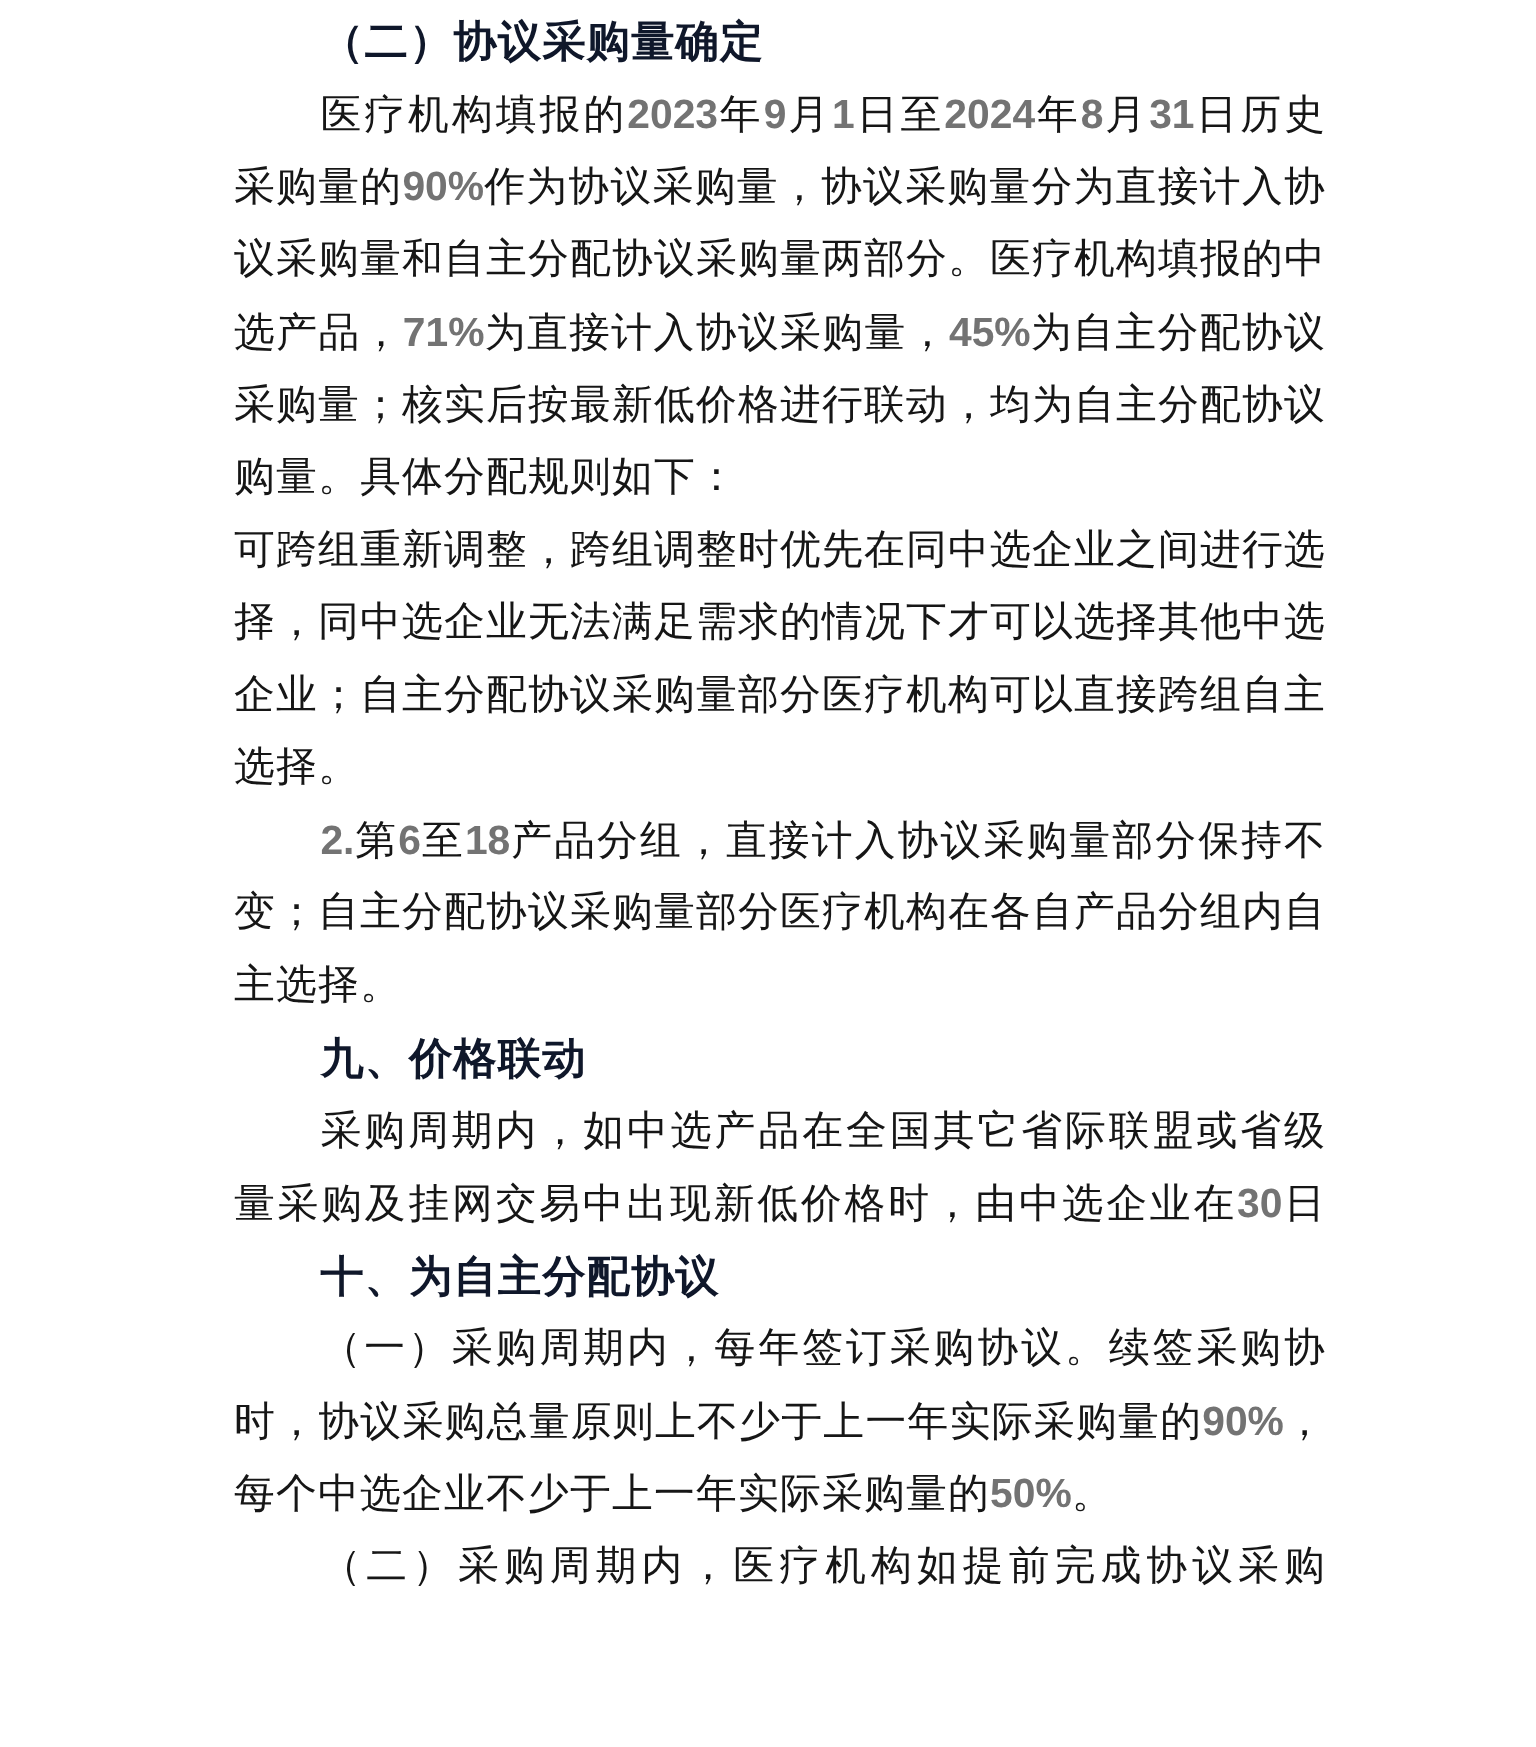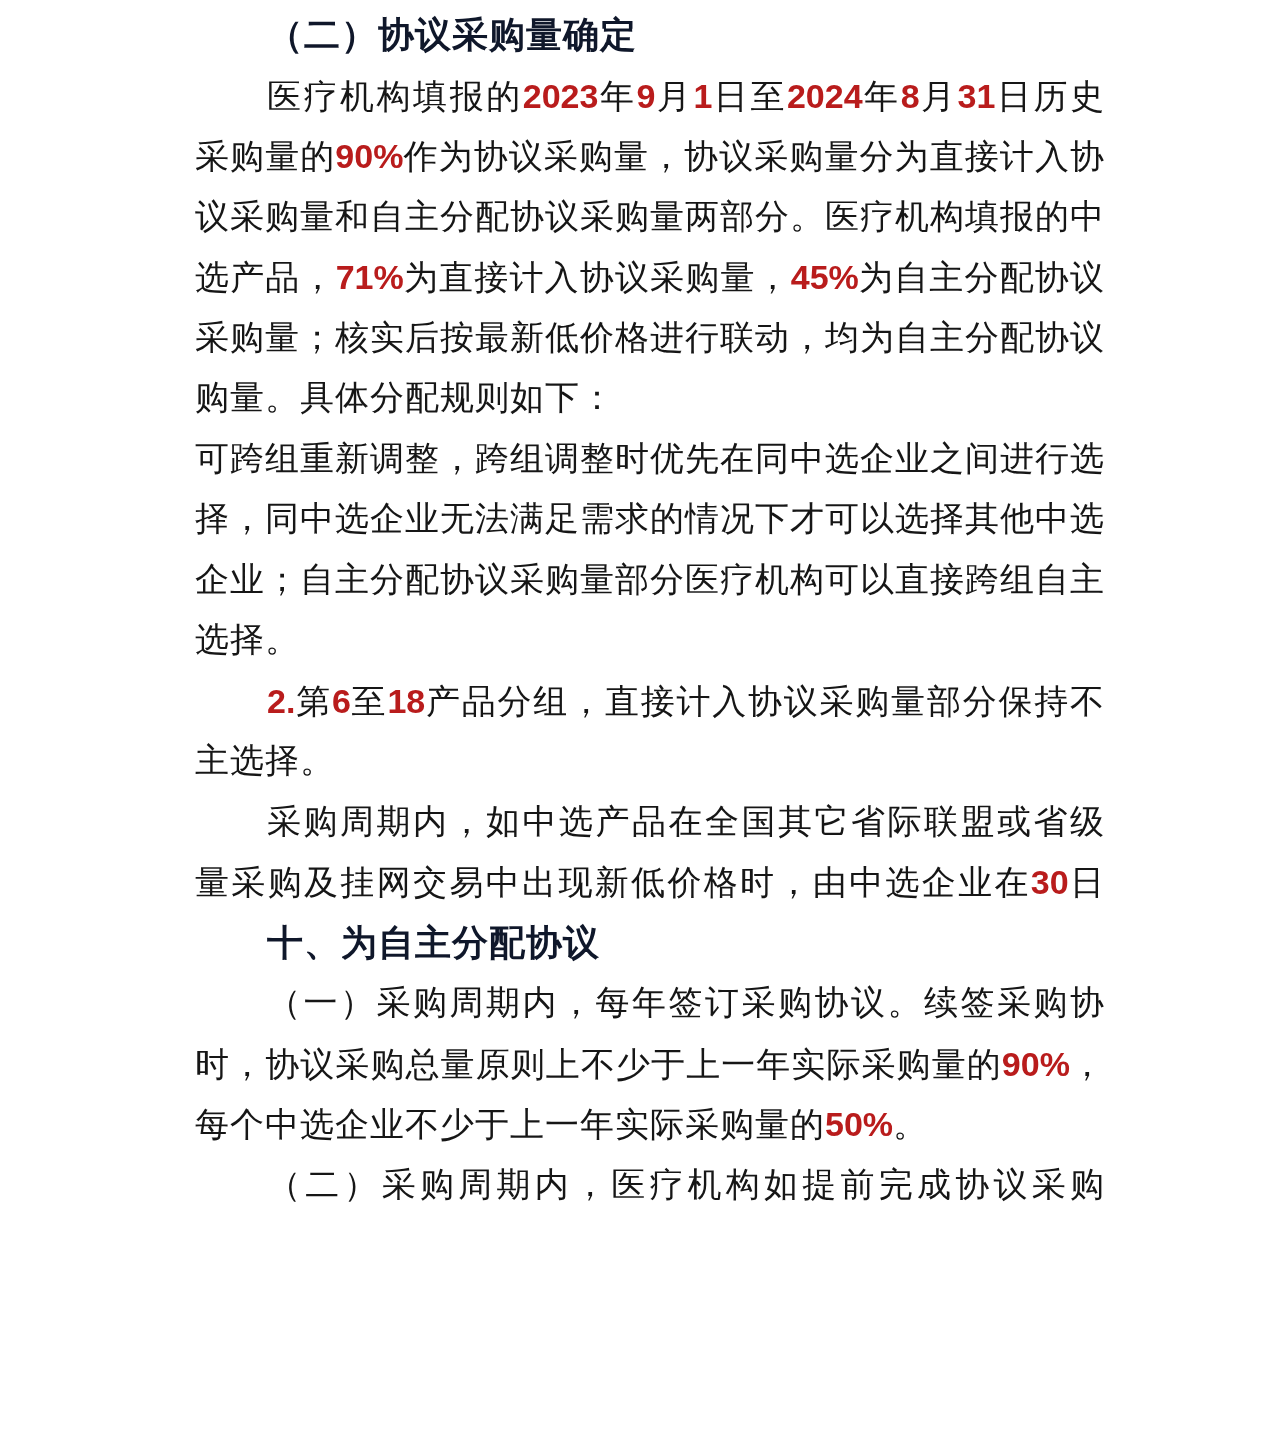--- a/index.html
+++ b/index.html
@@ -38,41 +38,43 @@
   .line.heading {
     font-family: "Liberation Sans", sans-serif;
     font-weight: 700;
     font-size: 36px;
     color: #0f172a;
   }
   .num {
     font-family: "Liberation Sans", sans-serif;
     font-weight: 700;
     letter-spacing: 0;
-    color: #b91c1c;
+    color: #737373;
   }
 </style>
 </head>
 <body>
 
 <div class="page">
   <div id="doc">
       <div class="line heading indent">（二）协议采购量确定</div>
       <div class="line body indent fill">医疗机构填报的<span class="num">2023</span>年<span class="num">9</span>月<span class="num">1</span>日至<span class="num">2024</span>年<span class="num">8</span>月<span class="num">31</span>日历史</div>
       <div class="line body fill">采购量的<span class="num">90%</span>作为协议采购量，协议采购量分为直接计入协</div>
       <div class="line body fill">议采购量和自主分配协议采购量两部分。医疗机构填报的中</div>
       <div class="line body fill">选产品，<span class="num">71%</span>为直接计入协议采购量，<span class="num">45%</span>为自主分配协议</div>
       <div class="line body fill">采购量；核实后按最新低价格进行联动，均为自主分配协议采</div>
       <div class="line body">购量。具体分配规则如下：</div>
       <div class="line body fill">可跨组重新调整，跨组调整时优先在同中选企业之间进行选</div>
       <div class="line body fill">择，同中选企业无法满足需求的情况下才可以选择其他中选</div>
       <div class="line body fill">企业；自主分配协议采购量部分医疗机构可以直接跨组自主</div>
       <div class="line body">选择。</div>
       <div class="line body indent fill"><span class="num">2.</span>第<span class="num">6</span>至<span class="num">18</span>产品分组，直接计入协议采购量部分保持不</div>
+      <div class="line body fill">变；自主分配协议采购量部分医疗机构在各自产品分组内自</div>
       <div class="line body">主选择。</div>
+      <div class="line heading indent">九、价格联动</div>
       <div class="line body indent fill">采购周期内，如中选产品在全国其它省际联盟或省级带</div>
       <div class="line body fill">量采购及挂网交易中出现新低价格时，由中选企业在<span class="num">30</span>日内</div>
       <div class="line heading indent">十、为自主分配协议</div>
       <div class="line body indent fill">（一）采购周期内，每年签订采购协议。续签采购协议</div>
       <div class="line body fill">时，协议采购总量原则上不少于上一年实际采购量的<span class="num">90%</span>，</div>
       <div class="line body">每个中选企业不少于上一年实际采购量的<span class="num">50%</span>。</div>
       <div class="line body indent fill">（二）采购周期内，医疗机构如提前完成协议采购量，</div>
     </div>
 </div>
 

